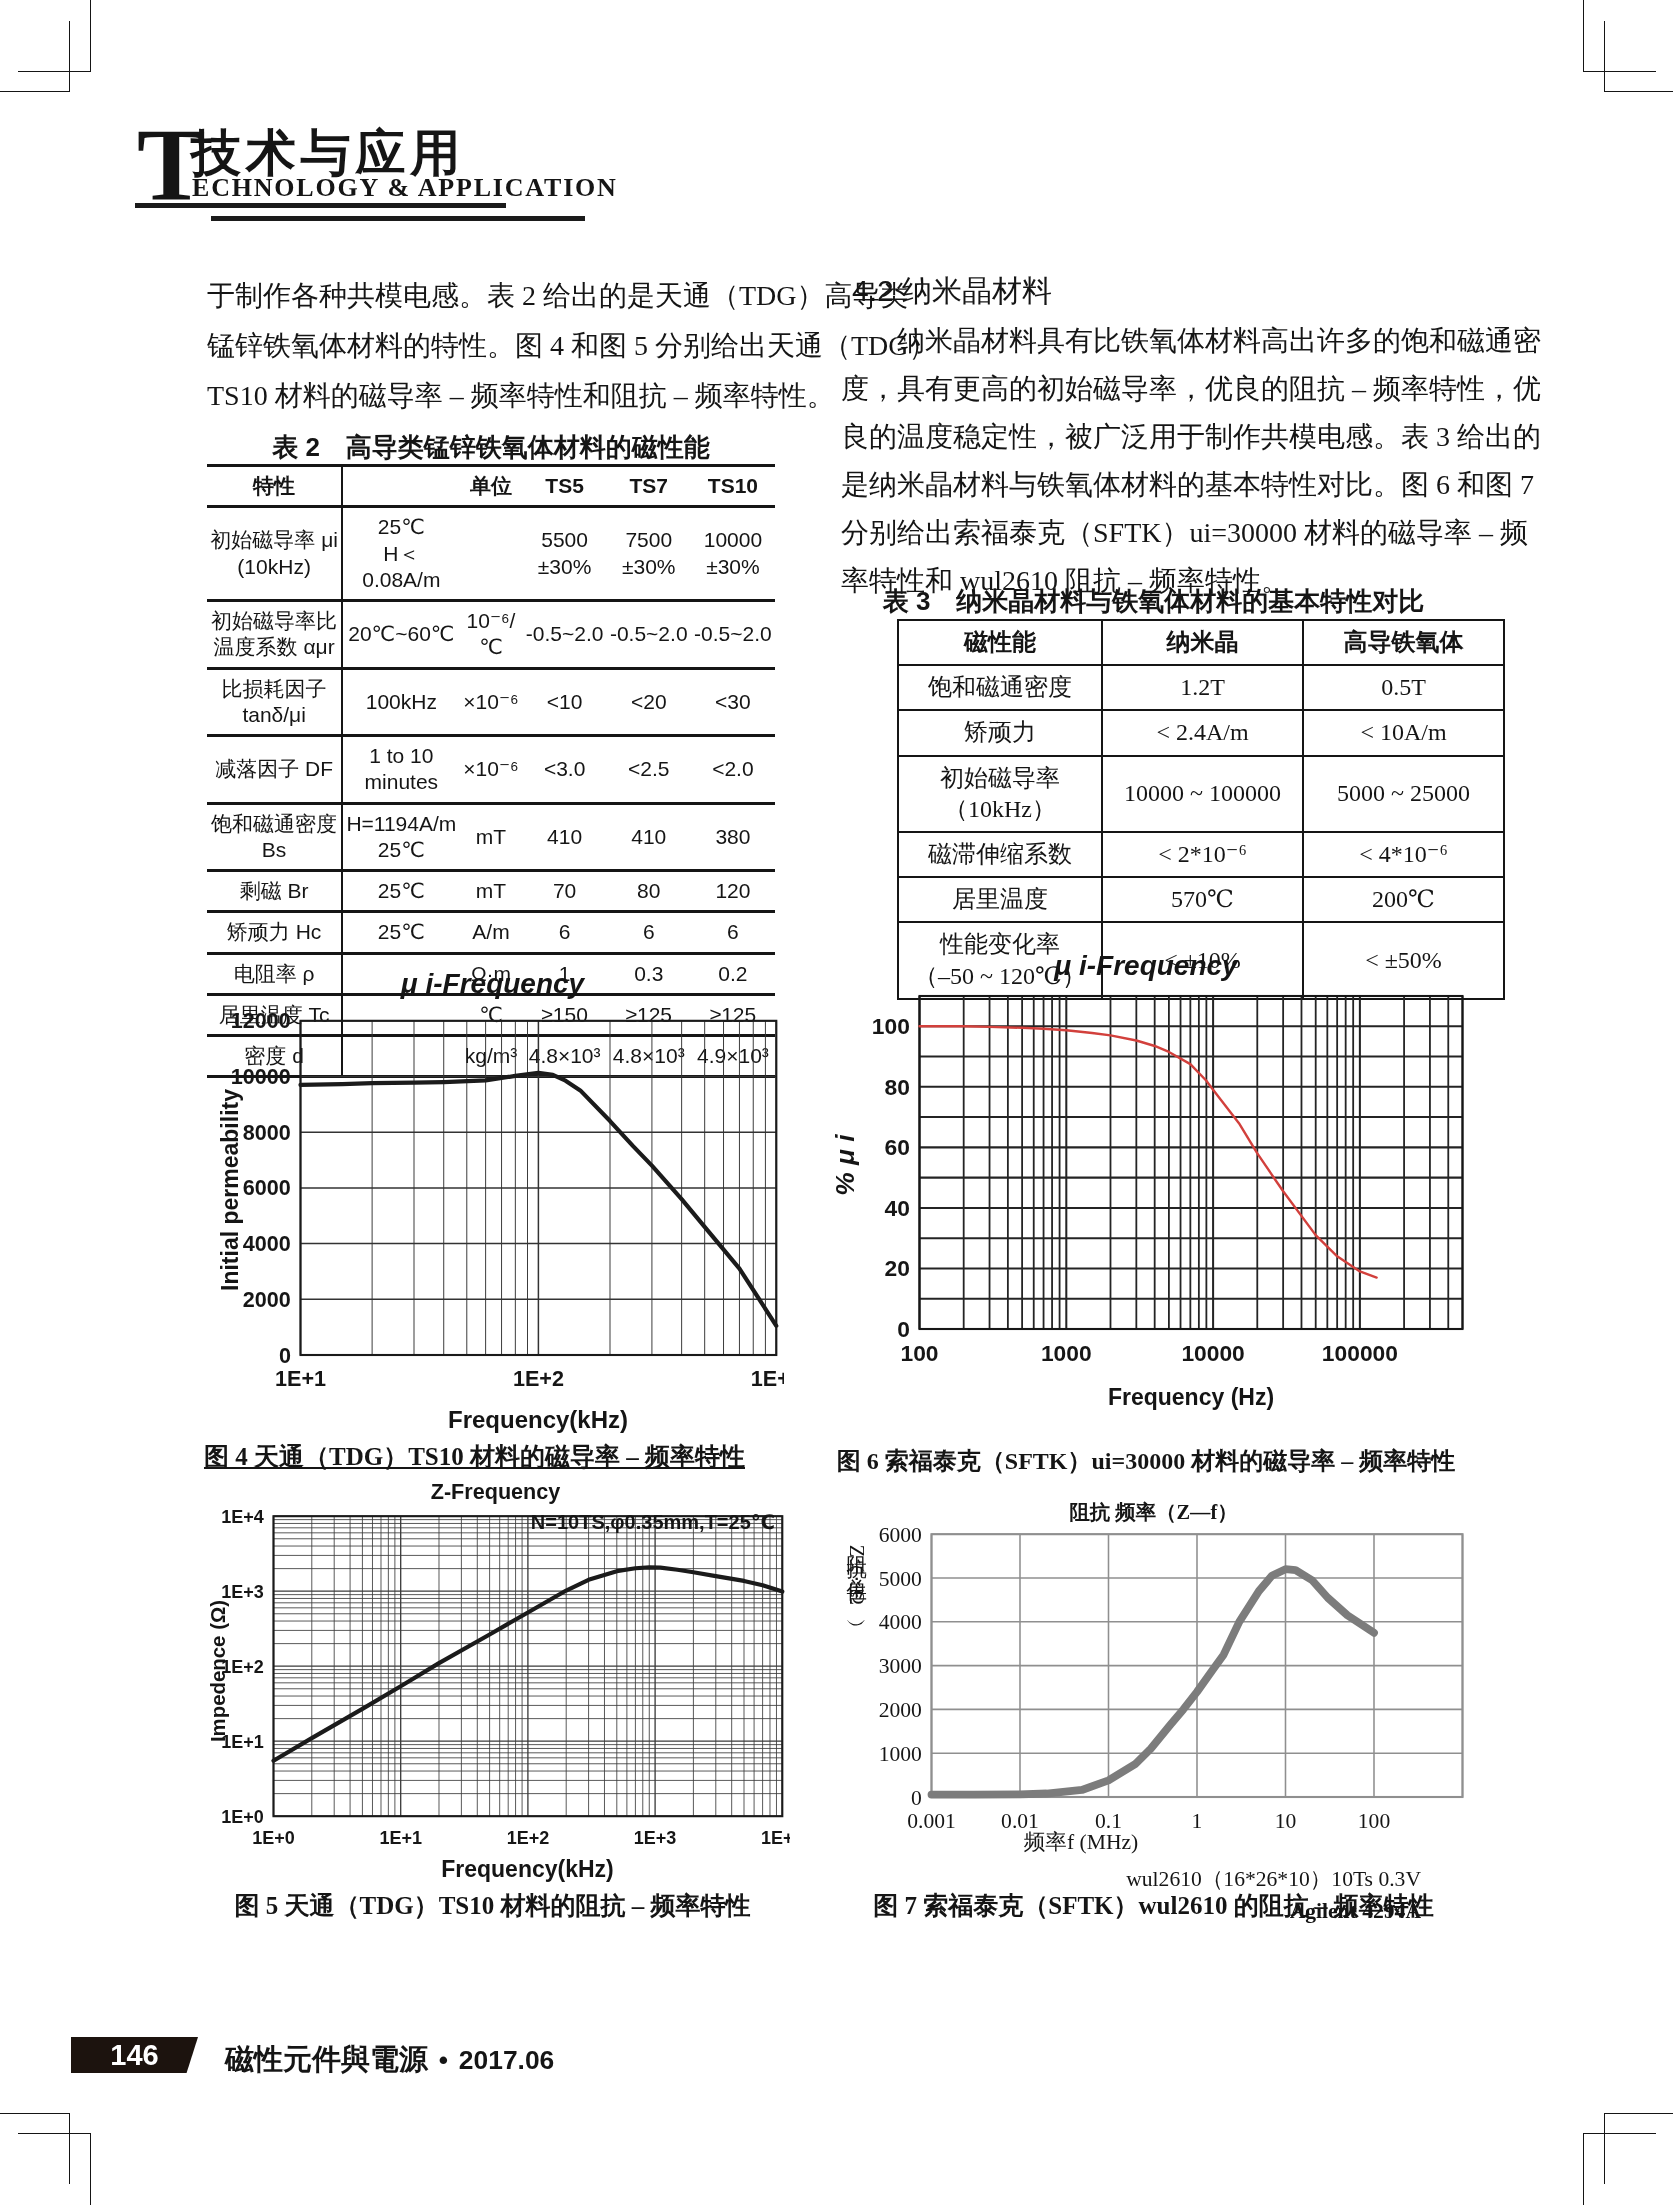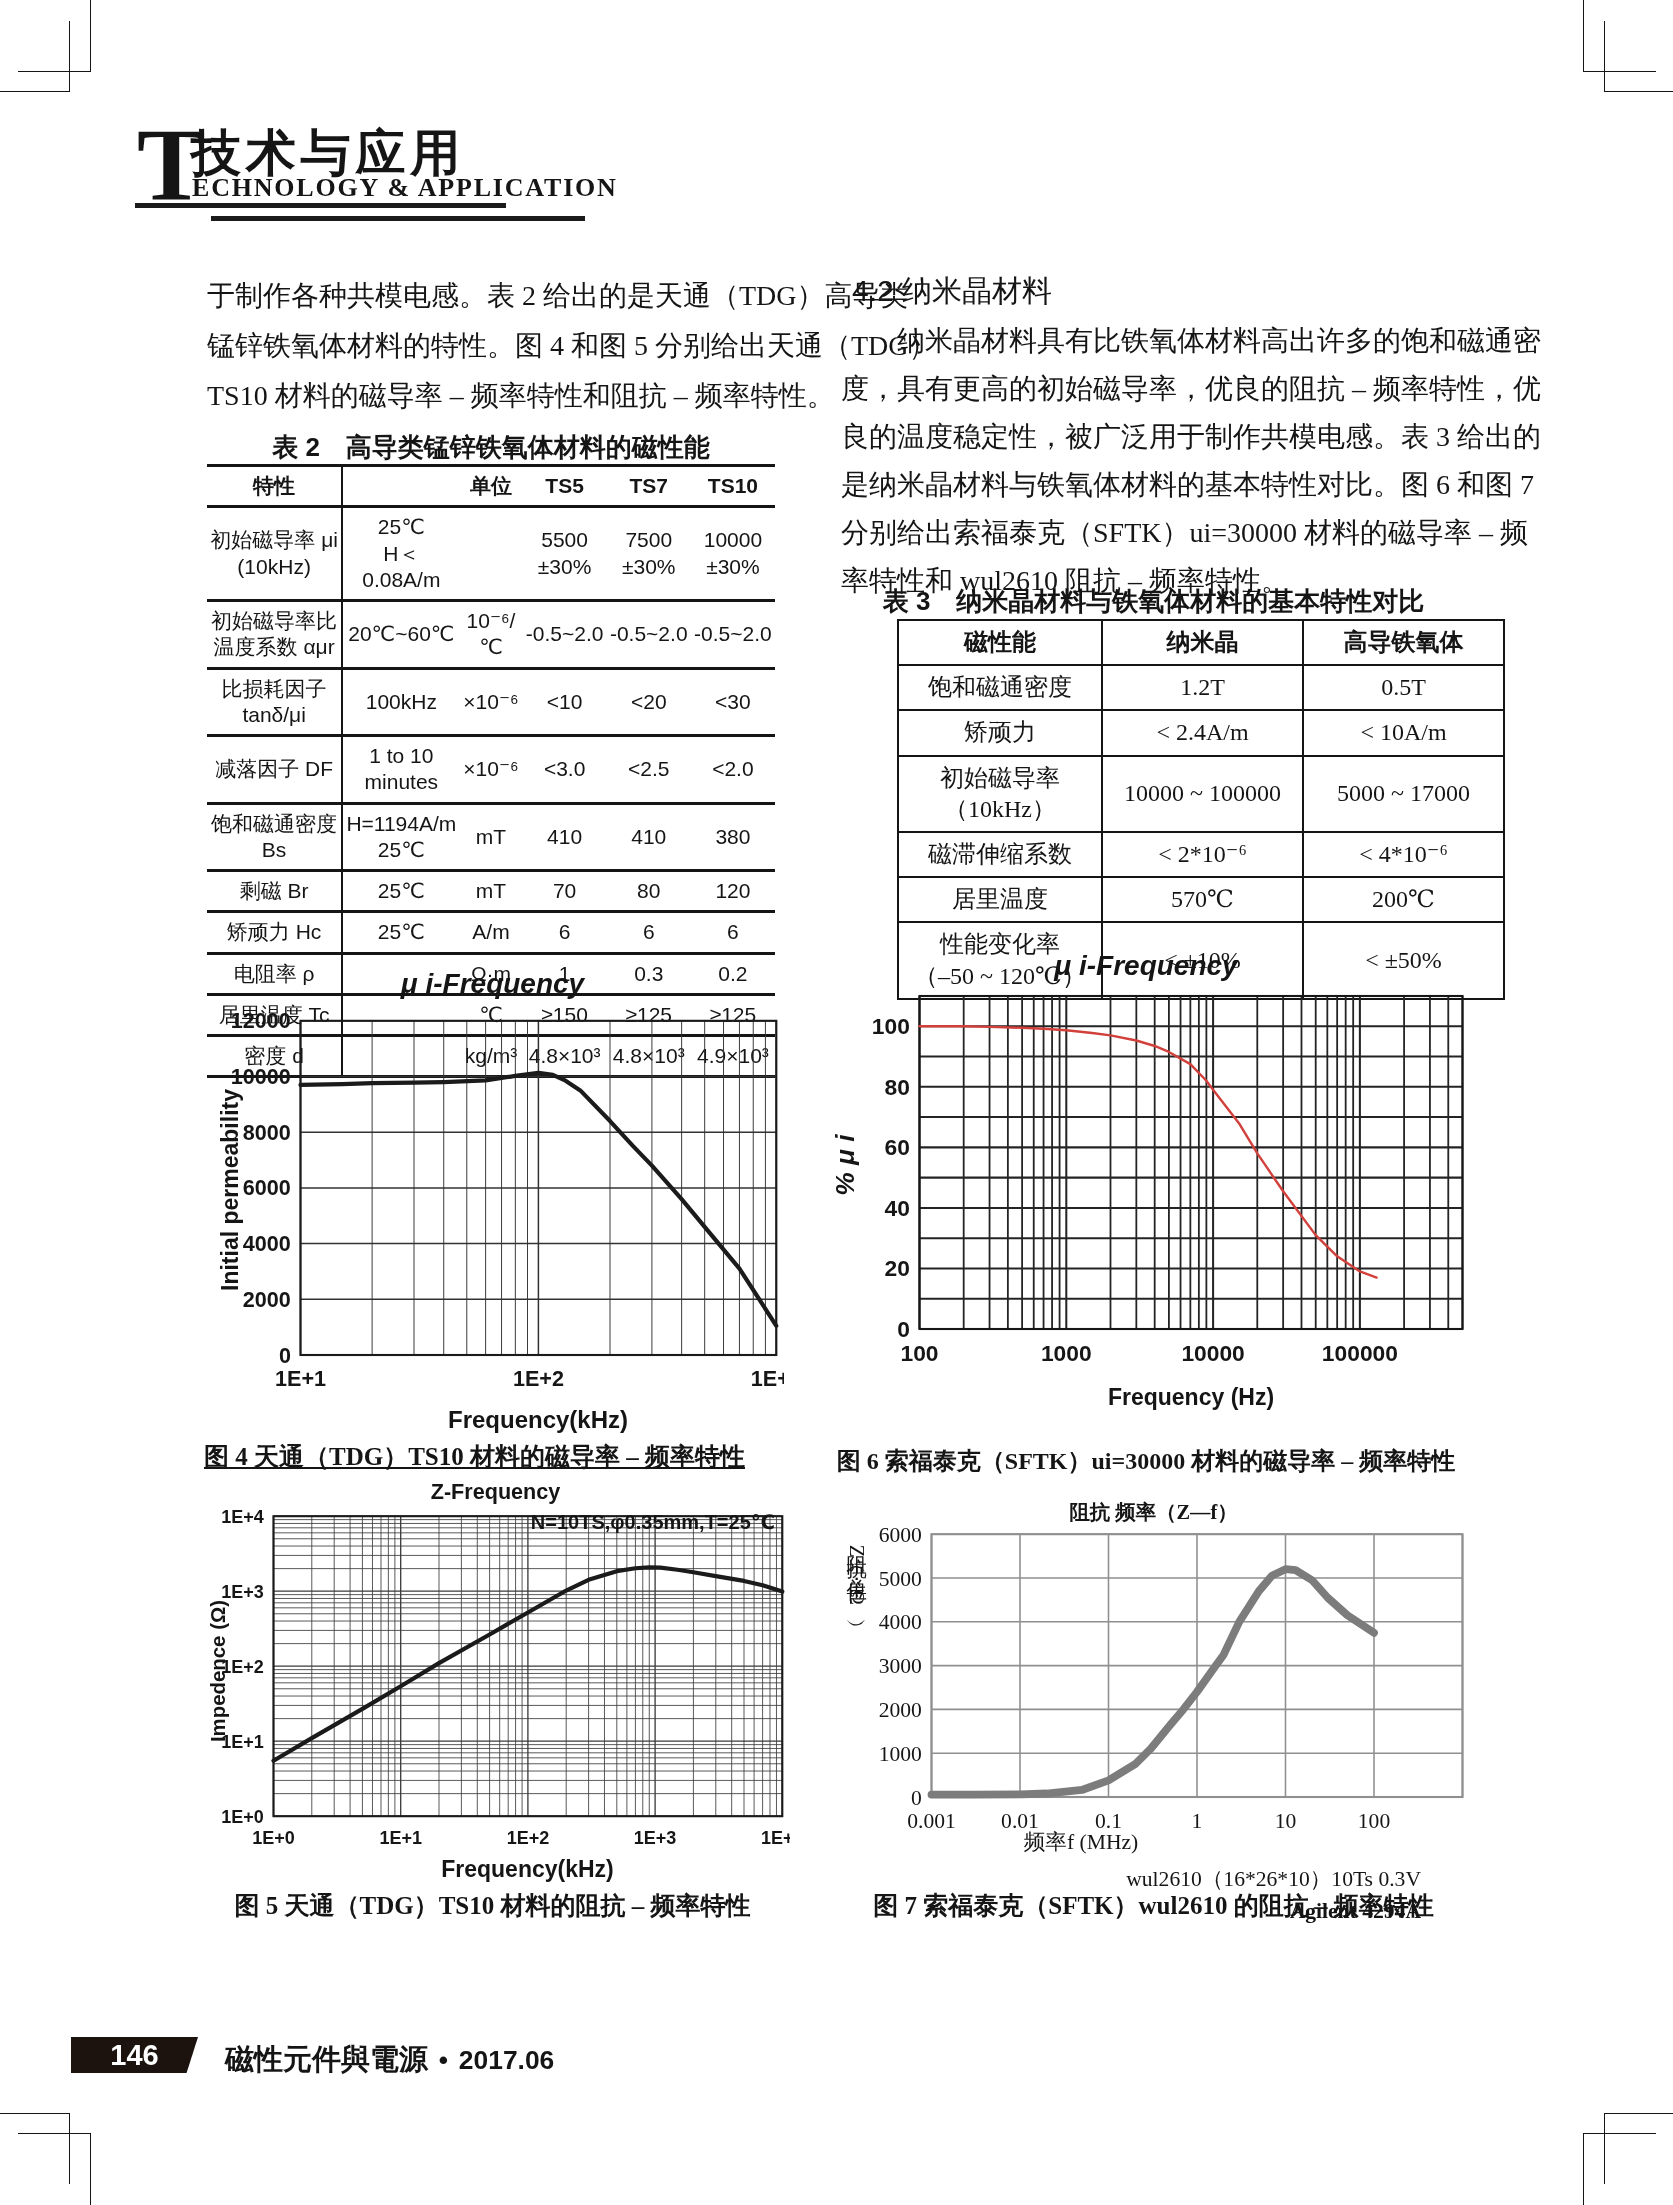--- a/index.html
+++ b/index.html
@@ -358,21 +358,21 @@
         </tr>
         <tr>
           <td>矫顽力</td>
           <td>&lt; 2.4A/m</td>
           <td>&lt; 10A/m</td>
         </tr>
         <tr>
           <td>初始磁导率
 （10kHz）</td>
           <td>10000 ~ 100000</td>
-          <td>5000 ~ 17000</td>
+          <td>5000 ~ 25000</td>
         </tr>
         <tr>
           <td>磁滞伸缩系数</td>
           <td>&lt; 2*10⁻⁶</td>
           <td>&lt; 4*10⁻⁶</td>
         </tr>
         <tr>
           <td>居里温度</td>
           <td>570℃</td>
           <td>200℃</td>

